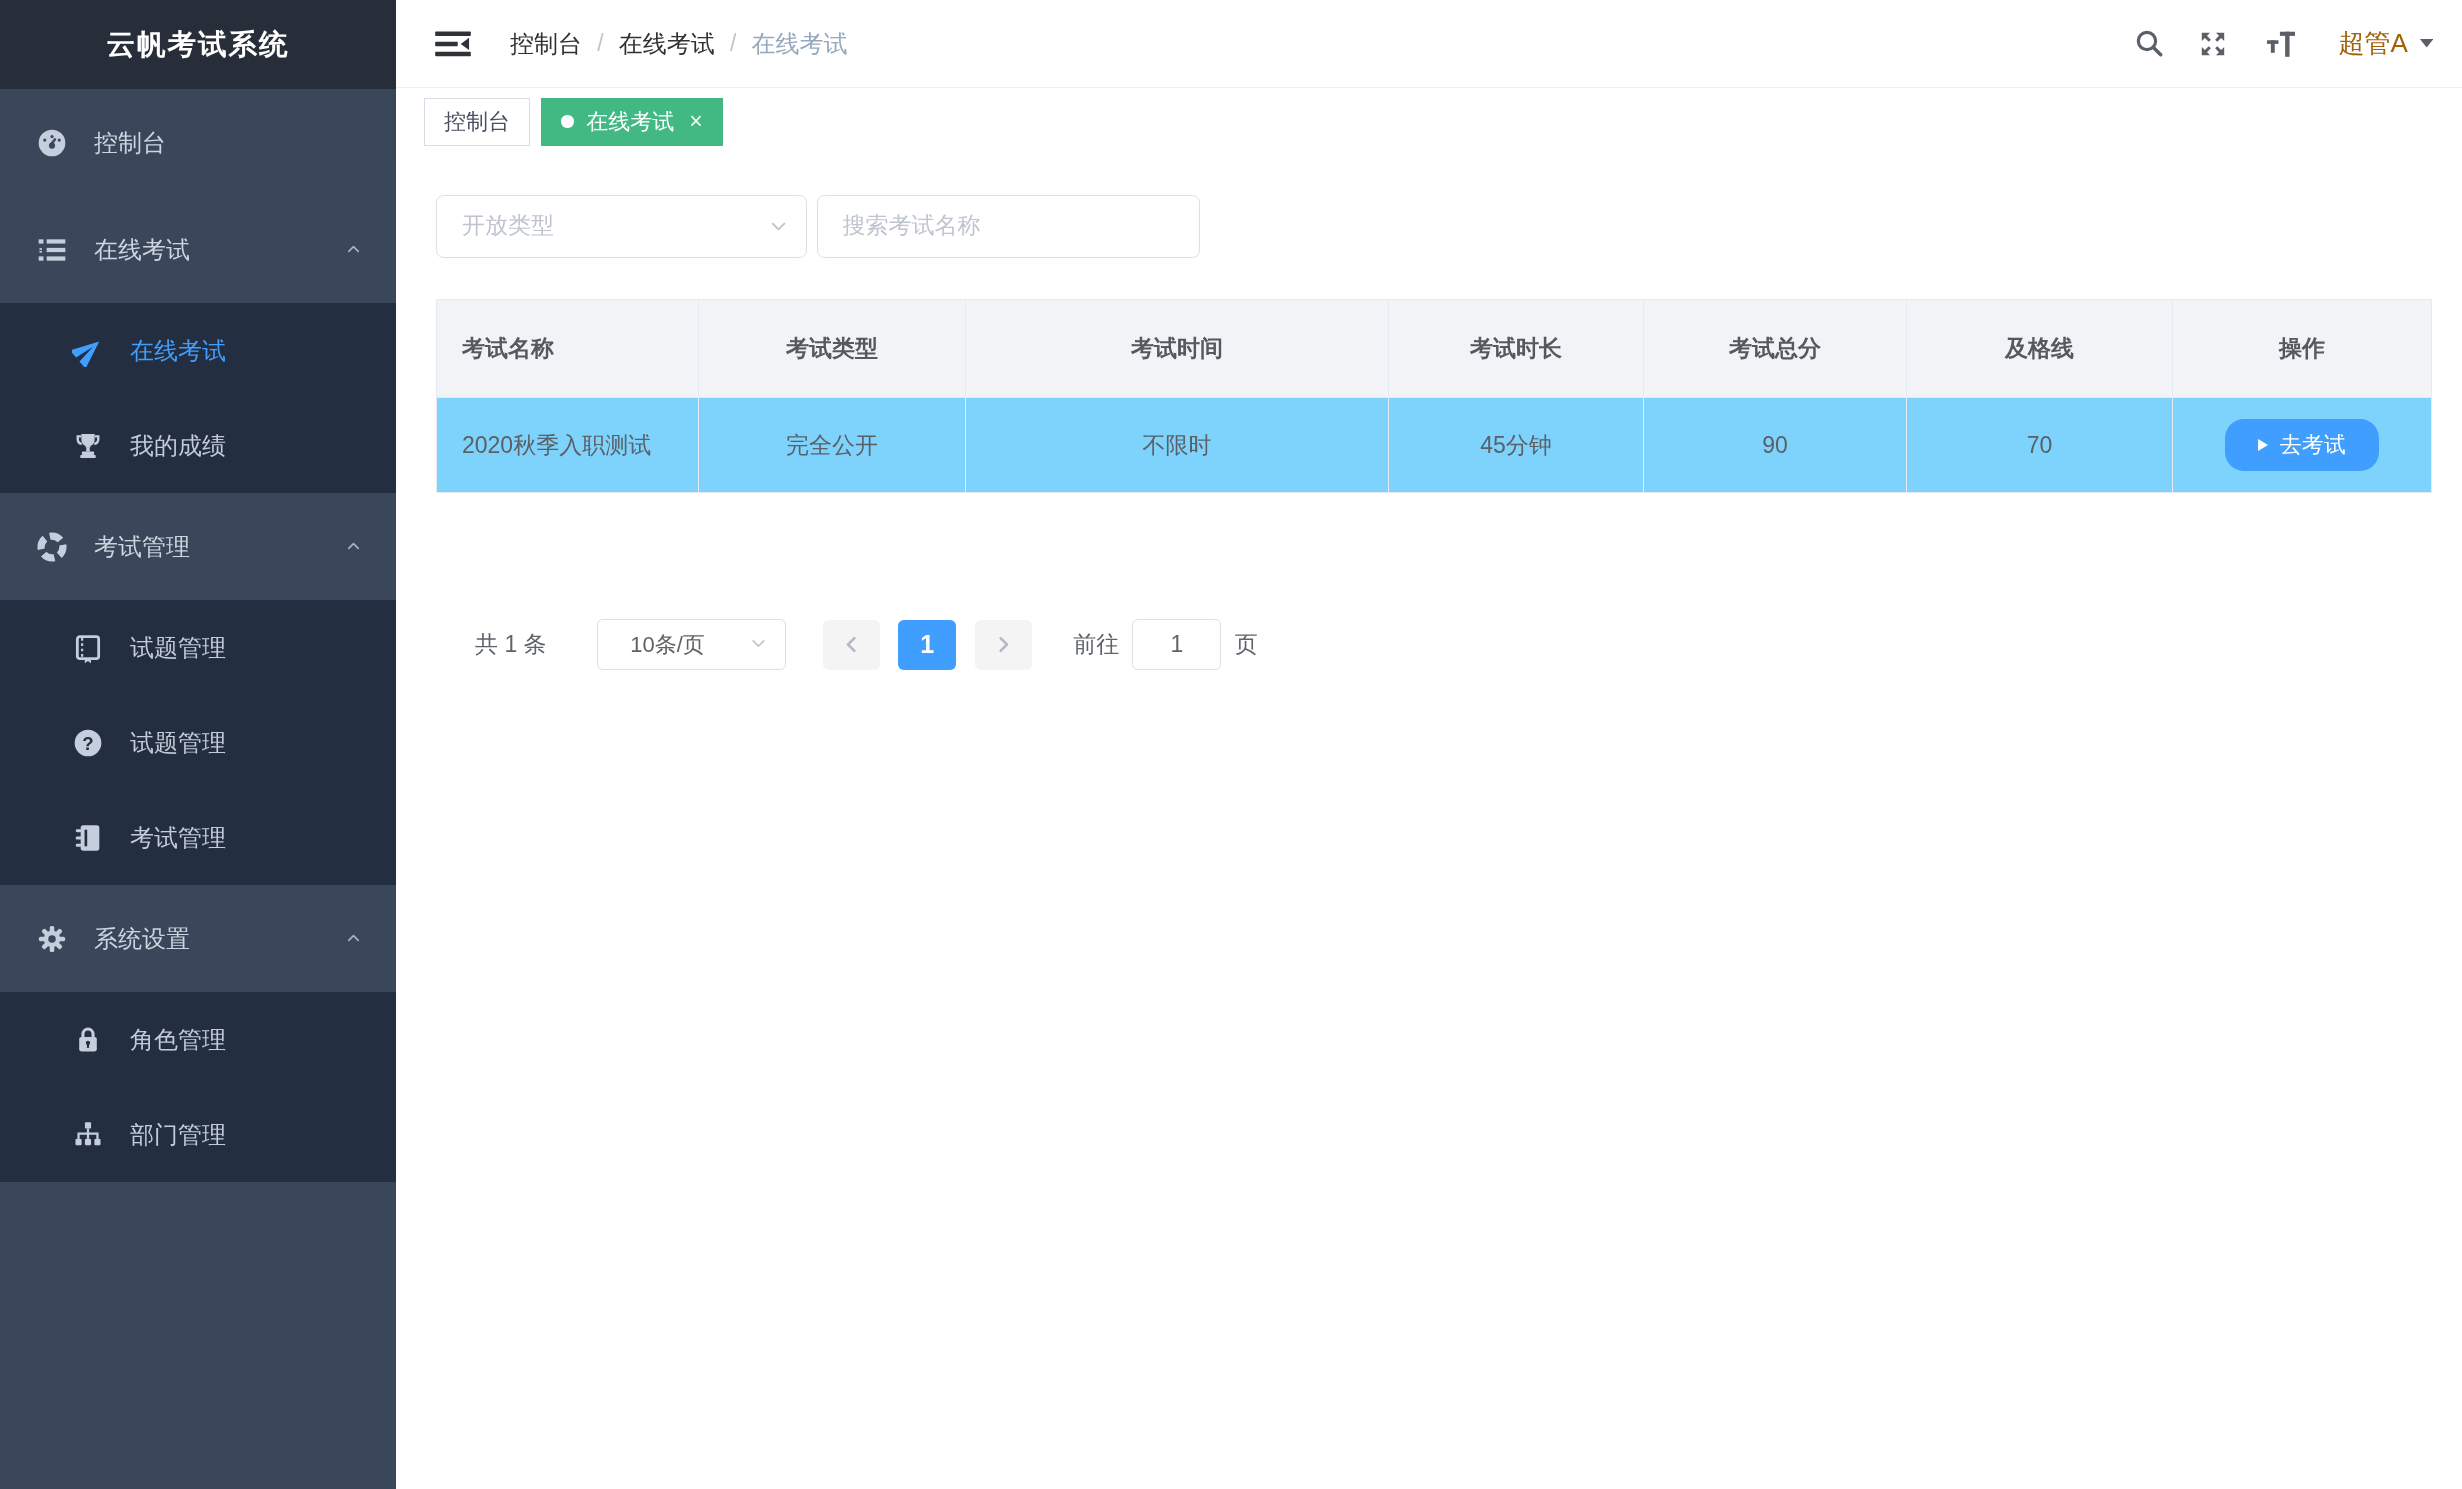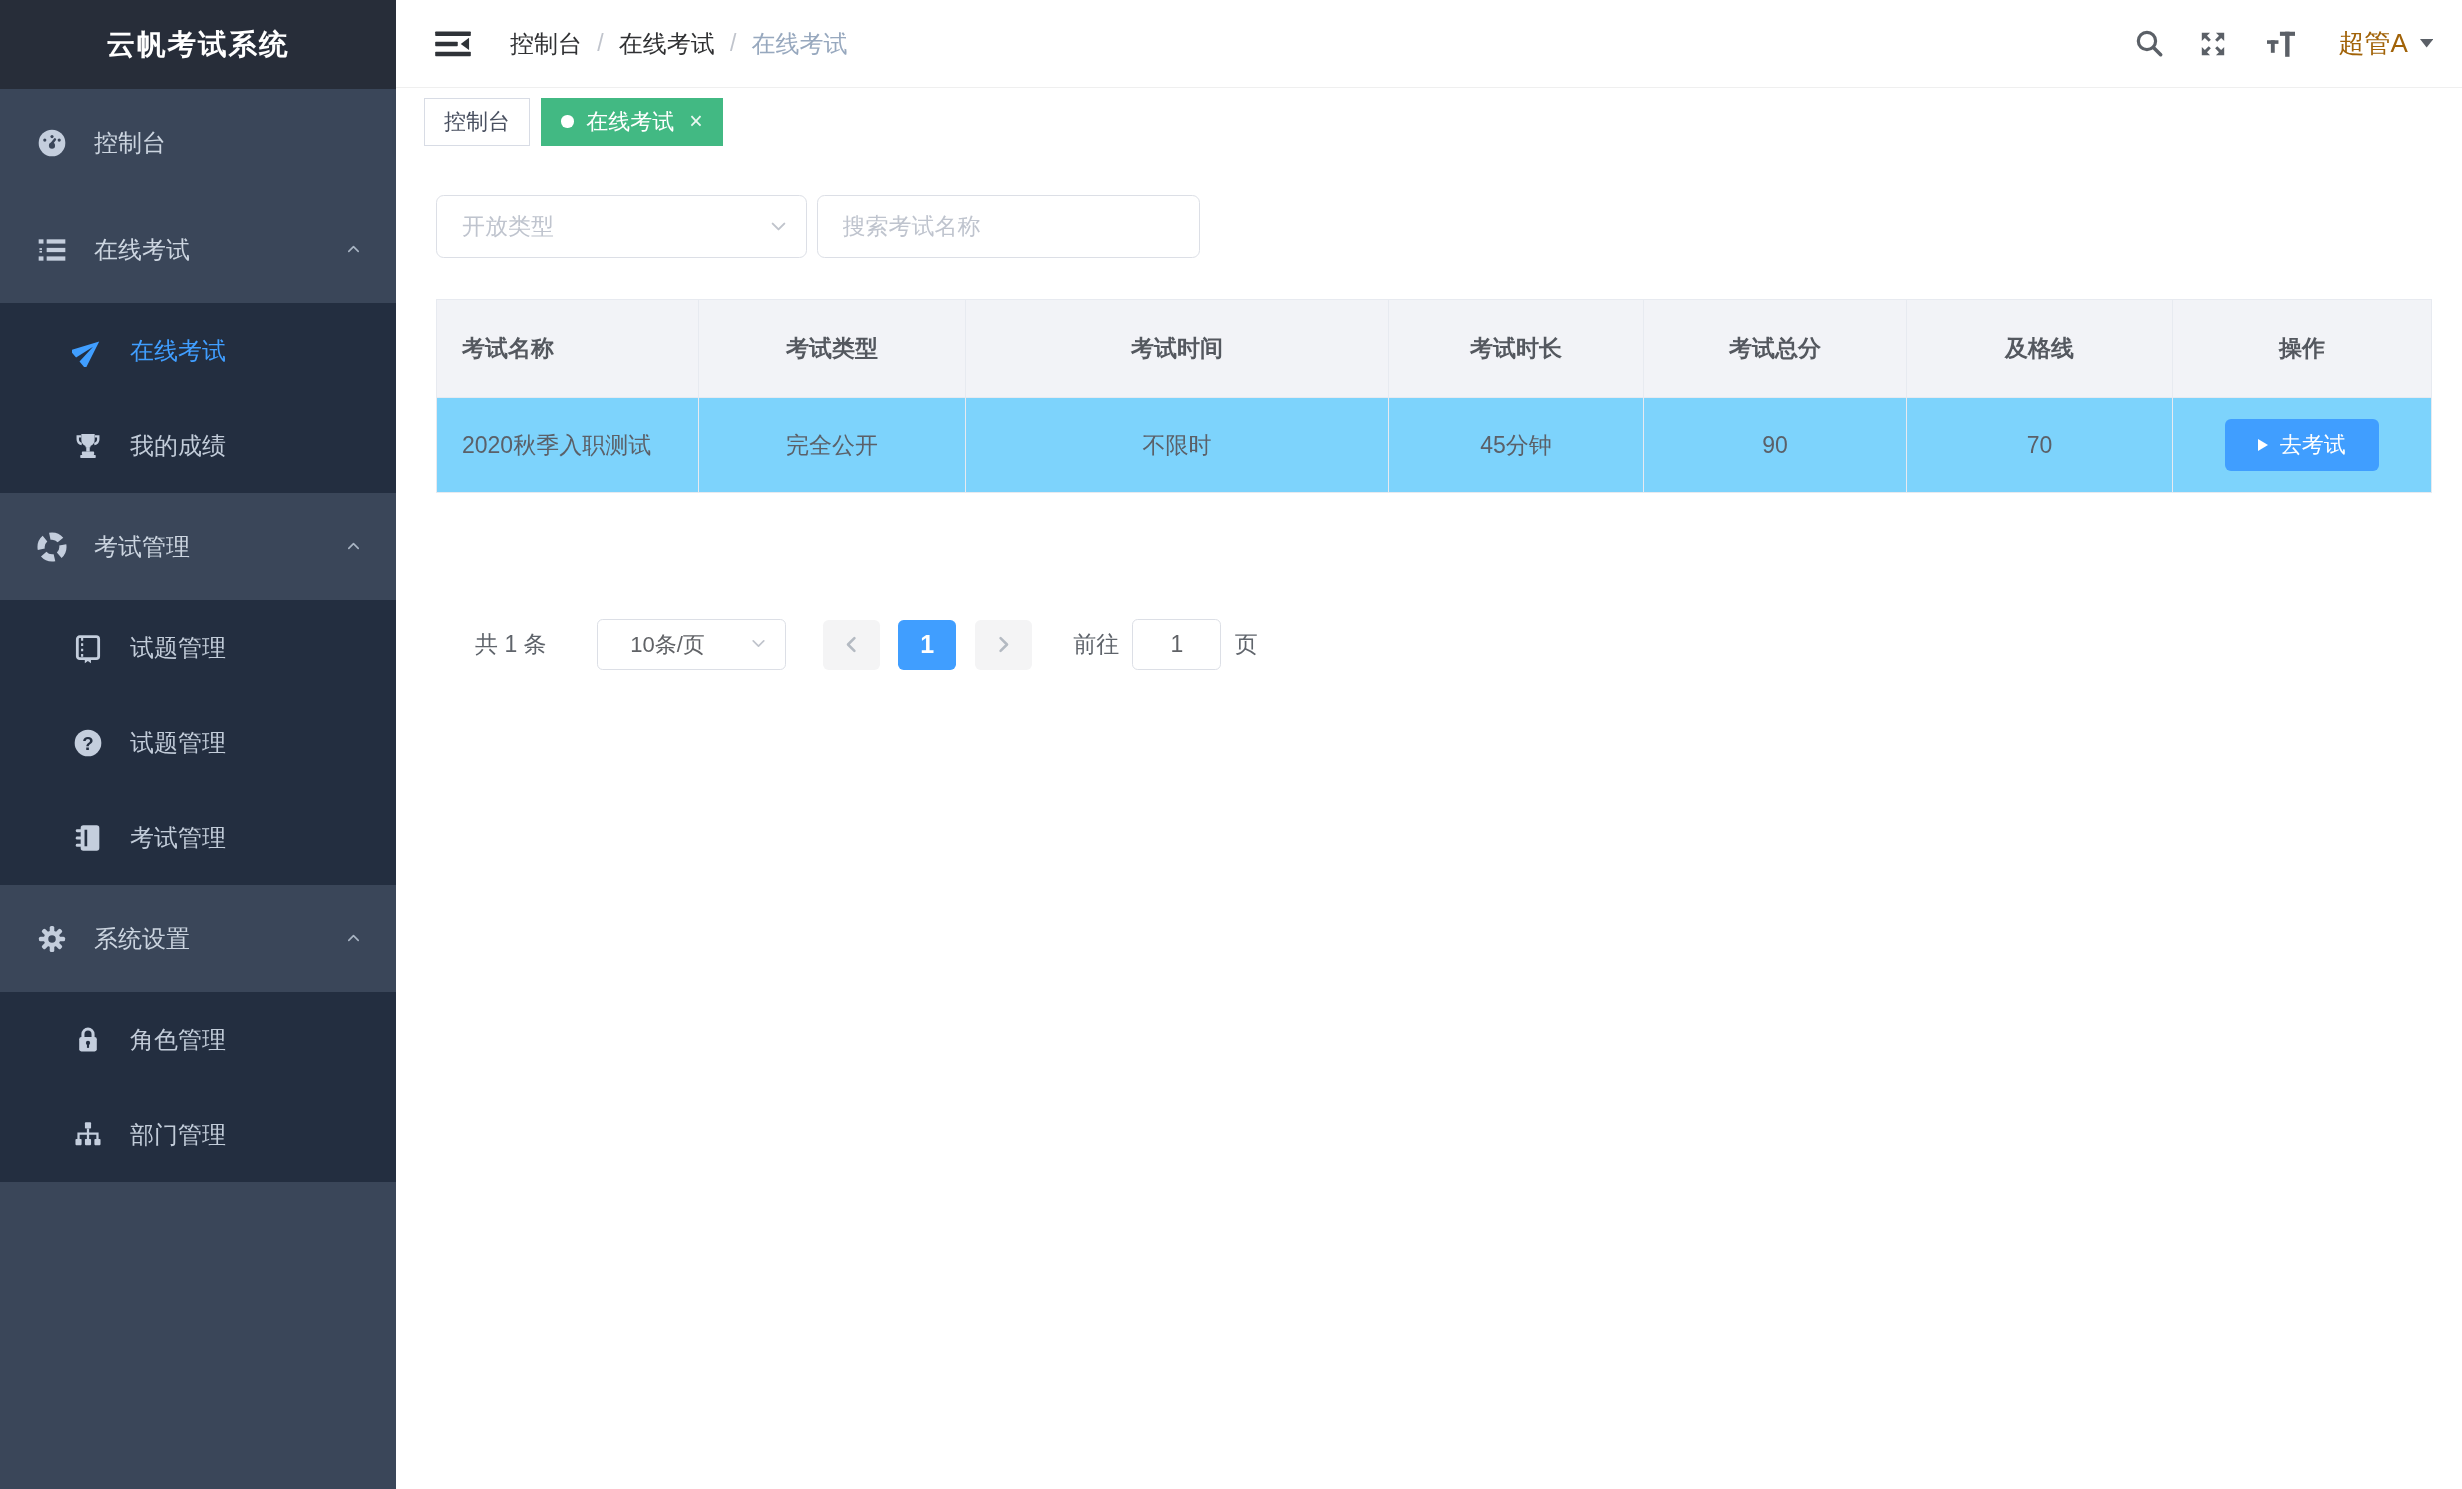--- a/index.html
+++ b/index.html
@@ -51,36 +51,36 @@
   
   .content { position:absolute; left:396px; top:155px; width:2066px; height:1334px;
     background:#fff; }
   .filters { display:flex; margin:40px 0 0 40px; }
   .sel-box, .inp-box { position:relative; height:63px; border:1px solid #dcdfe6;
     border-radius:7.6px; background:#fff; display:flex; align-items:center; }
   .sel-box { width:371px; }
   .inp-box { width:383px; margin-left:9.5px; }
   .sel-box input, .inp-box input { border:none; outline:none; background:transparent;
     width:100%; height:100%; padding:0 57px 0 25px; font-size:23px; color:#606266;
-    font-family:Liberation Serif, serif; }
+    font-family:Liberation Mono, monospace; }
   .sel-box input::placeholder, .inp-box input::placeholder { color:#bfc4ce; }
   .sel-caret { position:absolute; right:17px; top:50%; margin-top:-10.5px; color:#c0c4cc; }
 
   
   table.exam { margin:41px 0 0 40px; width:1994px; border-collapse:collapse;
     table-layout:fixed; }
   table.exam th, table.exam td { border:1px solid #e7eaf0; }
   table.exam th { height:98px; background:#f2f3f7; font-size:23px; font-weight:700;
     color:#54585f; text-align:center; }
   table.exam td { height:95px; background:#7dd3fc; font-size:23px; color:#5b6068;
     text-align:center; }
   table.exam th.first, table.exam td.first { text-align:left; padding-left:25px; }
   .go-btn { display:inline-flex; align-items:center; justify-content:center;
     width:154px; height:52px; background:#409eff; color:#fff; font-size:22px;
-    border:none; border-radius:6px; cursor:pointer; font-family:inherit; }
+    border:none; border-radius:19px; cursor:pointer; font-family:inherit; }
   .go-btn .play { width:0; height:0; border-left:10.5px solid #fff;
     border-top:6.7px solid transparent; border-bottom:6.7px solid transparent; margin-right:11.4px; }
 
   
   .pagination { display:flex; align-items:center; margin:126px 0 0 79px; }
   .pg-total { font-size:23px; color:#5f646b; margin-right:28.6px; }
   .pg-size { position:relative; width:189px; height:51px; border:1px solid #dcdfe6;
     border-radius:5.7px; margin-right:37px; display:flex; align-items:center;margin-left:22px; }
   .pg-size input { border:none; outline:none; width:100%; height:100%;
     padding-left:32px; font-size:22px; color:#606266; background:transparent;

